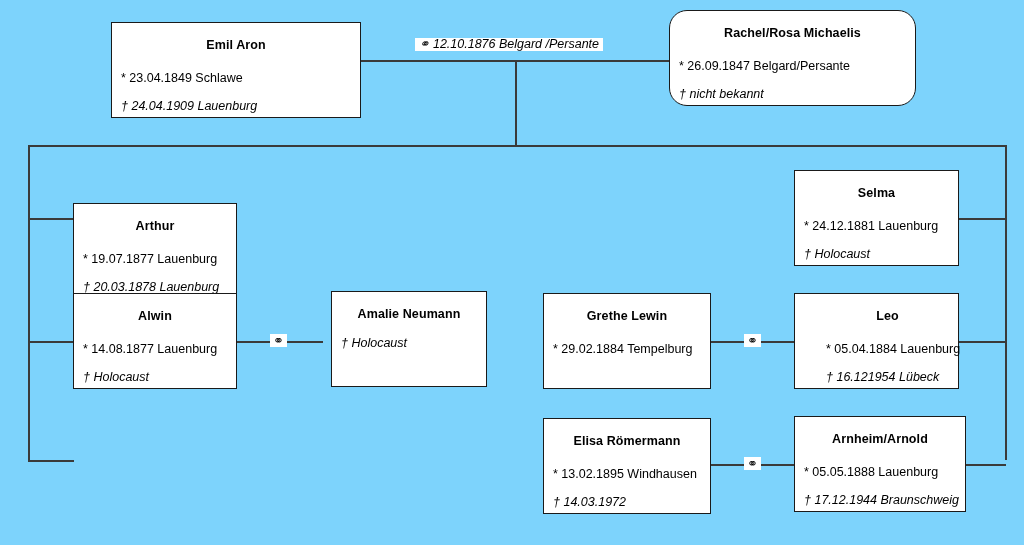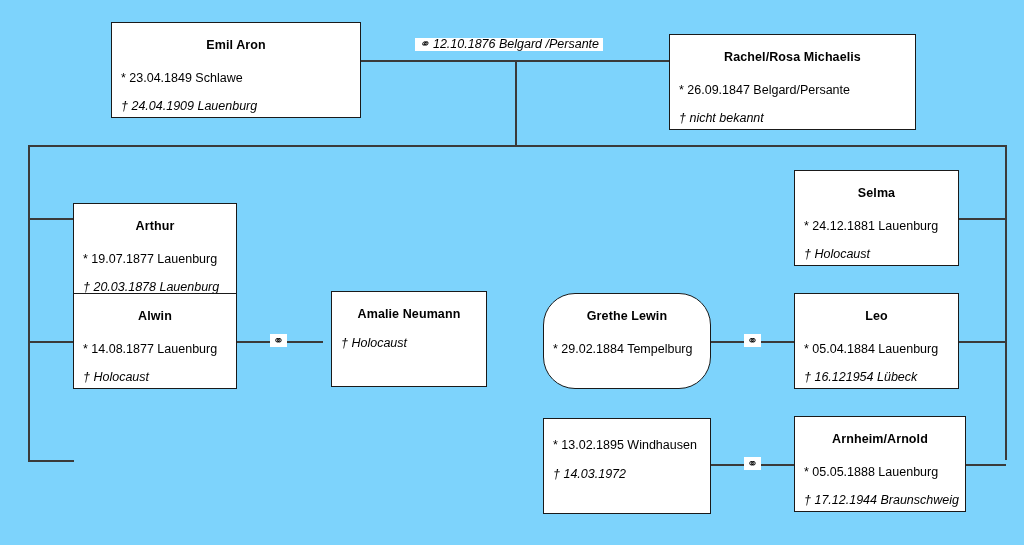--- a/index.html
+++ b/index.html
@@ -106,21 +106,21 @@
   <div class="ln h" style="left:711px; top:464px; width:85px;"></div>
 
   <div class="person" style="left:111px; top:22px; width:250px; height:96px;">
     <div class="pname">Emil Aron</div>
     <div class="pline first">* 23.04.1849 Schlawe</div>
     <div class="pline second">† 24.04.1909 Lauenburg</div>
   </div>
 
   <div class="marriage-label" style="left:415px; top:38px;">⚭ 12.10.1876 Belgard /Persante</div>
 
-  <div class="person" style="left:669px; top:34px; width:247px; height:96px;">
+  <div class="person" style="left:669px; top:10px; width:247px; height:96px;border-radius:18px;">
     <div class="pname">Rachel/Rosa Michaelis</div>
     <div class="pline first">* 26.09.1847 Belgard/Persante</div>
     <div class="pline second">† nicht bekannt</div>
   </div>
 
   <div class="person" style="left:73px; top:170px; width:164px; height:96px;margin-top:33px;">
     <div class="pname">Arthur</div>
     <div class="pline first">* 19.07.1877 Lauenburg</div>
     <div class="pline second">† 20.03.1878 Lauenburg</div>
   </div>
@@ -138,34 +138,35 @@
     <div class="pline second">† Holocaust</div>
   </div>
 
 
   <div class="person" style="left:794px; top:170px; width:165px; height:96px;">
     <div class="pname">Selma</div>
     <div class="pline first">* 24.12.1881 Lauenburg</div>
     <div class="pline second">† Holocaust</div>
   </div>
 
-  <div class="person" style="left:543px; top:293px; width:168px; height:96px;border-radius:32px;">
+  <div class="person" style="left:543px; top:293px; width:168px; height:96px;">
     <div class="pname">Grethe Lewin</div>
     <div class="pline first">* 29.02.1884 Tempelburg</div>
   </div>
 
   <div class="marriage-sym" style="left:744px; top:334px;">⚭</div>
 
-  <div class="person" style="left:794px; top:293px; width:165px; height:96px;">
+  <div class="person" style="left:794px; top:293px; width:165px; height:96px;padding-left:22px;">
     <div class="pname">Leo</div>
     <div class="pline first">* 05.04.1884 Lauenburg</div>
     <div class="pline second">† 16.121954 Lübeck</div>
   </div>
 
   <div class="person" style="left:543px; top:418px; width:168px; height:96px;">
+    <div class="pname">Elisa Römermann</div>
     <div class="pline first">* 13.02.1895 Windhausen</div>
     <div class="pline second">† 14.03.1972</div>
   </div>
 
   <div class="marriage-sym" style="left:744px; top:457px;">⚭</div>
 
   <div class="person" style="left:794px; top:416px; width:172px; height:96px;">
     <div class="pname">Arnheim/Arnold</div>
     <div class="pline first">* 05.05.1888 Lauenburg</div>
     <div class="pline second">† 17.12.1944 Braunschweig</div>

